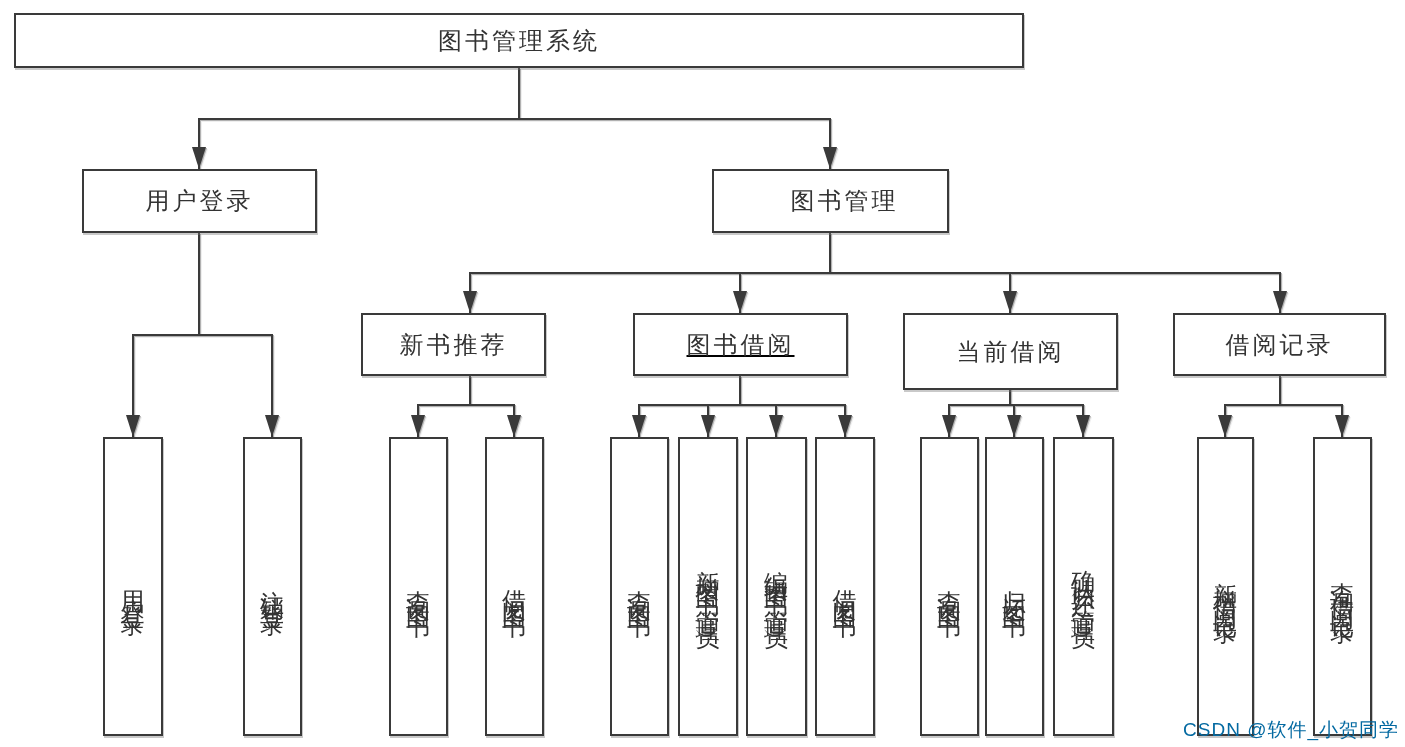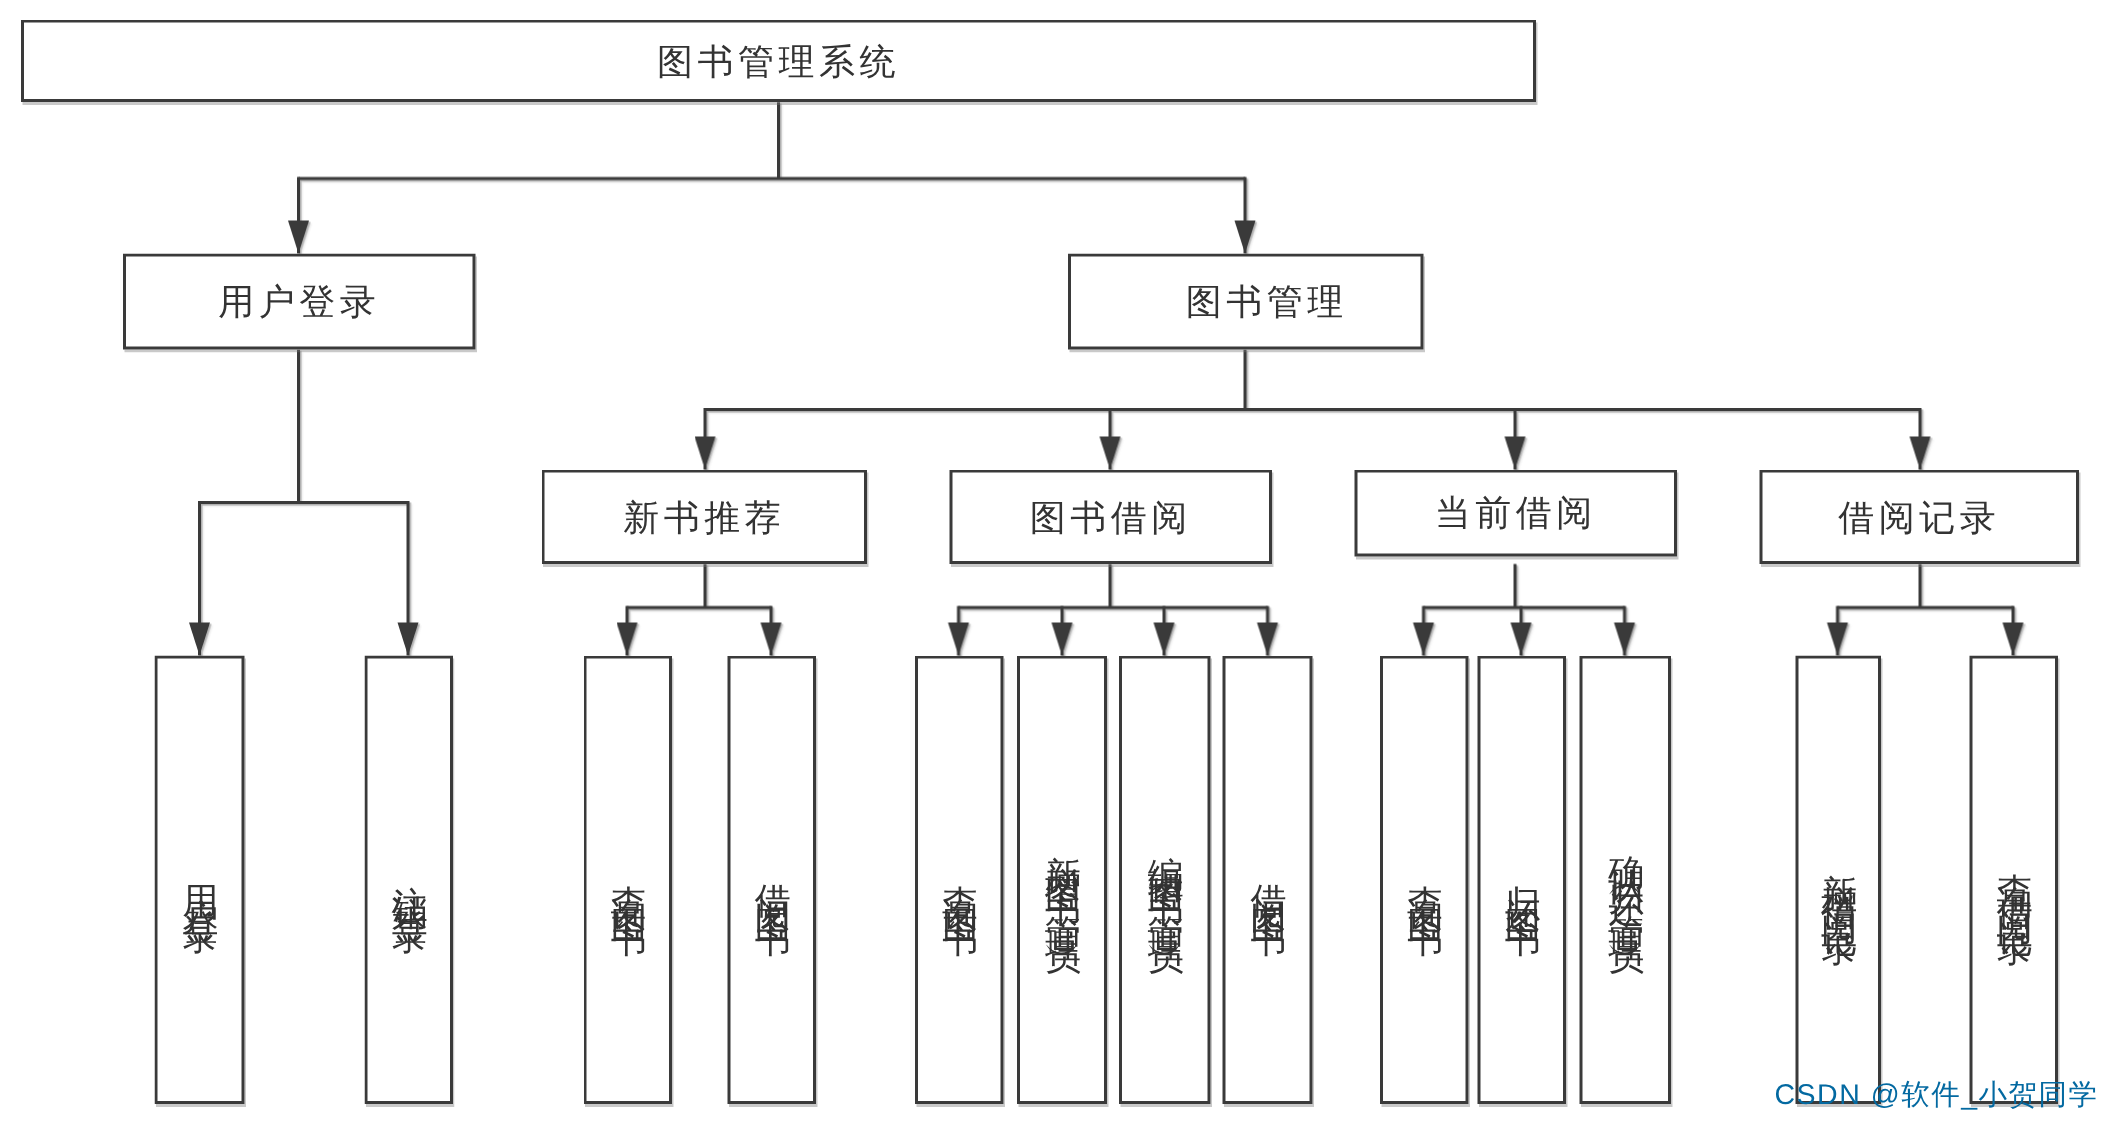--- a/index.html
+++ b/index.html
@@ -127,27 +127,27 @@
     <span class="htext">图书管理系统</span>
   </div>
 
   <div class="node" style="left:82px; top:169px; width:235px; height:64px;">
     <span class="htext">用户登录</span>
   </div>
   <div class="node" style="left:712px; top:169px; width:237px; height:64px;padding-left:28px;">
     <span class="htext">图书管理</span>
   </div>
 
-  <div class="node" style="left:361px; top:313px; width:217px; height:63px;">
+  <div class="node" style="left:361px; top:313px; width:185px; height:63px;">
     <span class="htext">新书推荐</span>
   </div>
-  <div class="node" style="left:633px; top:313px; width:215px; height:63px;">
+  <div class="node" style="left:633px; top:313px; width:215px; height:63px;text-decoration:underline;">
     <span class="htext">图书借阅</span>
   </div>
-  <div class="node" style="left:903px; top:313px; width:215px; height:58px;">
+  <div class="node" style="left:903px; top:313px; width:215px; height:77px;">
     <span class="htext">当前借阅</span>
   </div>
   <div class="node" style="left:1173px; top:313px; width:213px; height:63px;">
     <span class="htext">借阅记录</span>
   </div>
 
   <div class="node" style="left:103px; top:437px; width:60px; height:299px;">
     <span class="vtext">用户登录</span>
   </div>
   <div class="node" style="left:243px; top:437px; width:59px; height:299px;">

